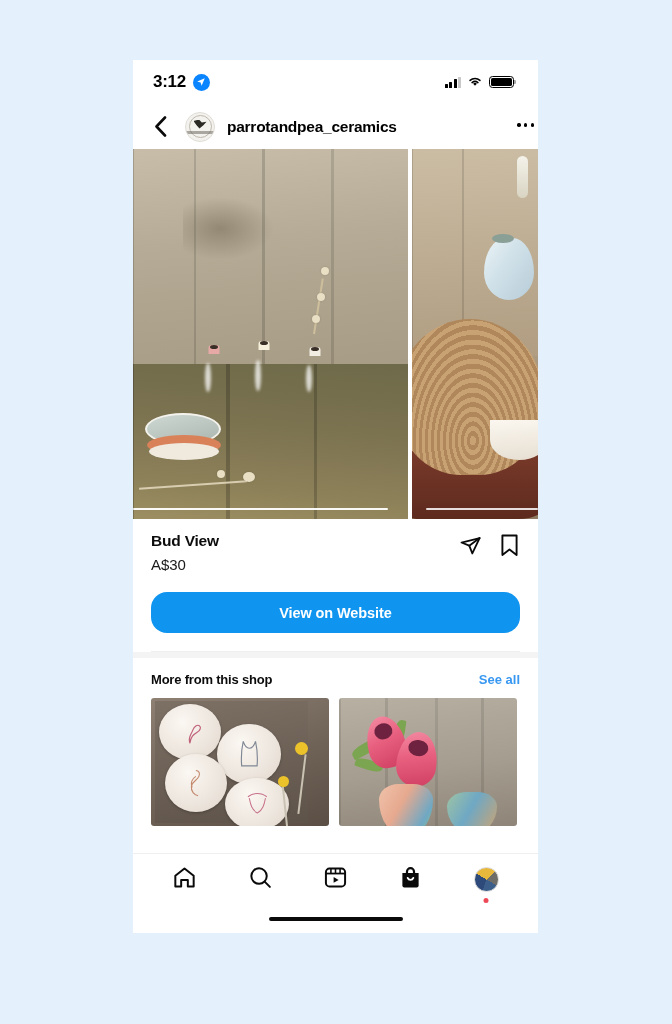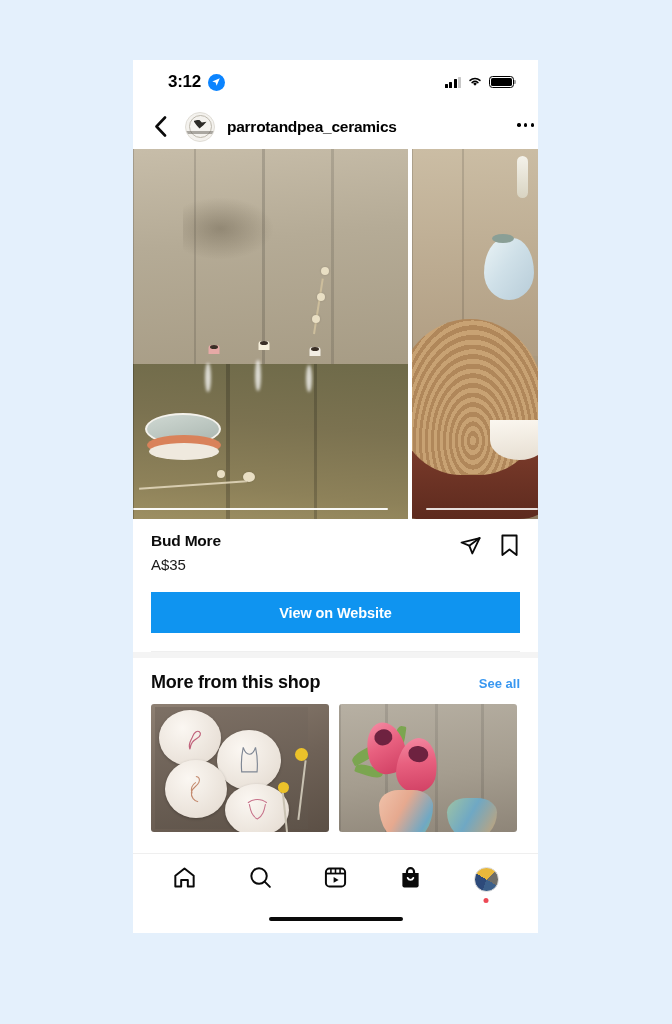--- a/index.html
+++ b/index.html
@@ -15,21 +15,21 @@
   .phone {
     position: absolute; left: 133px; top: 60px;
     width: 405px; height: 873px;
     background: #ffffff; overflow: hidden;
   }
 
   
   .statusbar {
     position: relative; height: 44px;
     display: flex; align-items: center; justify-content: space-between;
-    padding: 0 24px 0 35px;
+    padding: 0 24px 0 20px;
   }
   .status-left { display: flex; align-items: center; gap: 7px; }
   .clock { font-size: 17px; font-weight: bold; color: #000; letter-spacing: -0.3px; }
   .loc-badge {
     width: 17px; height: 17px; border-radius: 50%;
     background: #0b84ff; display: flex; align-items: center; justify-content: center;
   }
   .status-right { display: flex; align-items: center; gap: 6px; }
   .bars { display: flex; align-items: flex-end; gap: 1.5px; height: 11px; }
   .bars i { width: 3px; background: #000; border-radius: 0.5px; display: block; }
@@ -189,38 +189,38 @@
 
   
   .product { padding: 13px 18px 0 18px; }
   .prow { display: flex; align-items: flex-start; justify-content: space-between; }
   .ptitle { font-size: 15.5px; font-weight: bold; color: #0b0b0b; letter-spacing: -0.2px; }
   .pprice { font-size: 15px; color: #1a1a1a; margin-top: 6px; letter-spacing: -0.1px; }
   .pacts { display: flex; gap: 17px; align-items: center; padding-top: 2px; }
 
   .cta {
     display: block; width: 100%; margin: 19px 0 0 0; height: 41px;
-    background: #0f94f0; border: none; border-radius: 0;
+    background: #0f94f0; border: none; border-radius: 16px;
     color: #fff; font-size: 14.5px; font-weight: bold;
     font-family: "Liberation Sans", sans-serif; letter-spacing: -0.1px;
     cursor: pointer;
   }
 
   .divider { height: 1px; background: #efefef; margin-top: 18px; }
   .details {
     height: 44px; display: flex; align-items: center; justify-content: space-between;
     padding: 0 18px;
   }
   .dtitle { font-size: 15px; font-weight: bold; color: #0b0b0b; letter-spacing: -0.2px; }
   .thickdiv { height: 6px; background: #f4f4f4; }
 
   
   .more { padding: 14px 18px 0 18px; }
   .mhead { display: flex; align-items: baseline; justify-content: space-between; }
-  .mtitle { font-size: 18px; font-weight: bold; color: #0b0b0b; letter-spacing: -0.2px; }
+  .mtitle { font-size: 13px; font-weight: bold; color: #0b0b0b; letter-spacing: -0.2px; }
   .seeall { font-size: 13px; color: #3897f0; font-weight: bold; cursor: pointer; }
   .grid { display: flex; gap: 10px; margin-top: 11px; }
   .card { width: 178px; height: 128px; border-radius: 3px; overflow: hidden; position: relative; }
 
   
   .t1 { position: absolute; inset: 0;
     background: linear-gradient(160deg,#8e8073 0%,#6f6257 55%,#5b4f45 100%); }
   .t1 .board { position: absolute; left: 2%; top: 2%; width: 86%; height: 96%;
     background: linear-gradient(170deg,#7d7065,#5e5349); }
   .plate { position: absolute; border-radius: 50%;
@@ -381,22 +381,22 @@
           <div class="bluevase"></div>
           <div class="bowl"></div>
           <div class="scrollbar s2"></div>
         </div>
       </div>
     </div>
 
     <div class="product">
       <div class="prow">
         <div>
-          <div class="ptitle">Bud More</div>
-          <div class="pprice">A$35</div>
+          <div class="ptitle">Bud View</div>
+          <div class="pprice">A$30</div>
         </div>
         <div class="pacts">
           <span>
             <svg width="23" height="23" viewBox="0 0 24 24">
               <path d="M21.5 4.2 2.6 8.9l8.1 3.3 3.2 8.1z" fill="none" stroke="#0a0a0a" stroke-width="1.9" stroke-linejoin="round"></path>
               <path d="M21.5 4.2 10.7 12.2" fill="none" stroke="#0a0a0a" stroke-width="1.9" stroke-linecap="round"></path>
             </svg>
           </span>
           <span>
             <svg width="21" height="23" viewBox="0 0 20 24">

